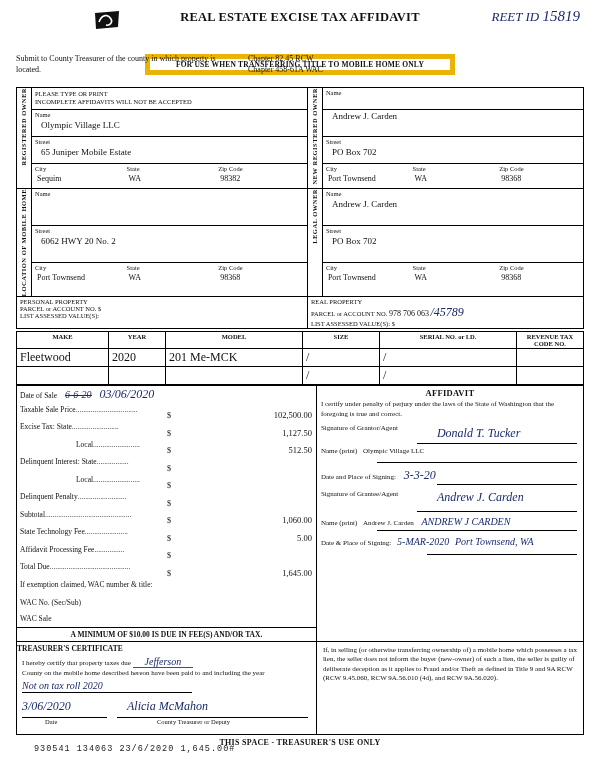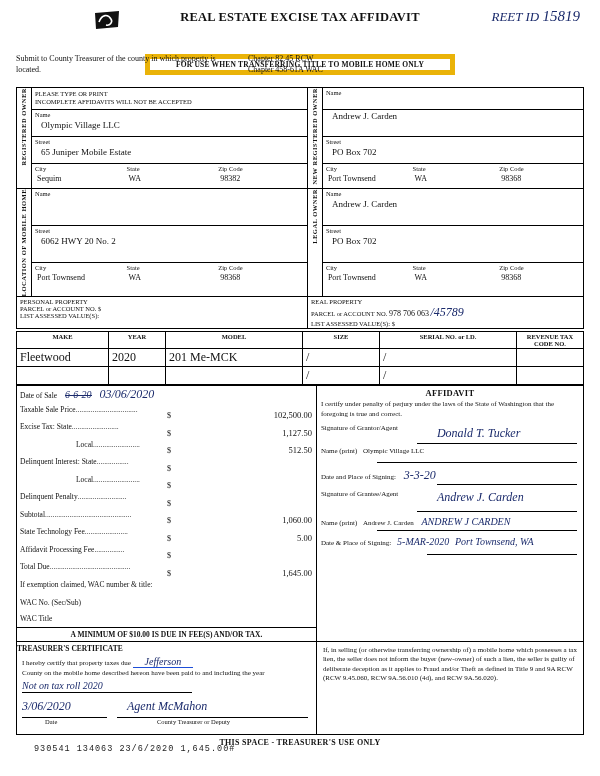--- a/index.html
+++ b/index.html
@@ -349,21 +349,21 @@
           </div>
 
           <div class="line" style="height:14px">
             <span>If exemption claimed, WAC number &amp; title:</span>
           </div>
           <div class="line" style="height:14px">
             <span>WAC No. (Sec/Sub)</span>
             <span class="hw"></span>
           </div>
           <div class="line" style="height:14px">
-            <span>WAC Title</span>
+            <span>WAC Sale</span>
             <span class="hw"></span>
           </div>
           <div class="minimum" style="border-top:1px solid #000">A MINIMUM OF $10.00 IS DUE IN FEE(S) AND/OR TAX.</div>
         </td>
 
         <td class="lright" style="border:1px solid #000;border-left:none">
           <div class="aff" style="padding-top:2px">AFFIDAVIT</div>
           <div class="sm" style="padding:2px 4px">I certify under penalty of perjury under the laws of the State of Washington that the foregoing is true and correct.</div>
 
           <div class="sm" style="padding:3px 4px 0 4px;position:relative;height:20px">
@@ -413,21 +413,21 @@
           <div class="sm" style="padding:2px 5px 0 5px">
             <span>I hereby certify that property taxes due</span>
             <span class="hw" style="border-bottom:1px solid #1d4ed8;padding:0 12px">Jefferson</span>
           </div>
           <div class="sm" style="padding:1px 5px 0 5px">County on the mobile home described hereon have been paid to and including the year</div>
           <div class="sm" style="padding:0 5px">
             <span class="hw" style="border-bottom:1px solid #000;display:inline-block;width:170px">Not on tax roll 2020</span>
           </div>
           <div style="position:relative;height:34px;padding:6px 5px 0 5px">
             <span class="hwb">3/06/2020</span>
-            <span class="hw" style="position:absolute;left:110px;top:6px;font-size:12px">Agent McMahon</span>
+            <span class="hw" style="position:absolute;left:110px;top:6px;font-size:12px">Alicia McMahon</span>
             <div style="position:absolute;left:5px;width:85px;top:24px;border-bottom:1px solid #000"></div>
             <div style="position:absolute;left:100px;right:8px;top:24px;border-bottom:1px solid #000"></div>
             <div class="sm" style="position:absolute;left:28px;top:25px;font-size:6.5px">Date</div>
             <div class="sm" style="position:absolute;left:140px;top:25px;font-size:6.5px">County Treasurer or Deputy</div>
           </div>
         </td>
         <td class="lright" style="border:1px solid #000;border-top:none;border-left:none">
           <div class="sm" style="padding:4px 6px">If, in selling (or otherwise transferring ownership of) a mobile home which possesses a tax lien, the seller does not inform the buyer (new-owner) of such a lien, the seller is guilty of deliberate deception as it applies to Fraud and/or Theft as defined in Title 9 and 9A RCW (RCW 9.45.060, RCW 9A.56.010 (4d), and RCW 9A.56.020).</div>
         </td>
       </tr>

